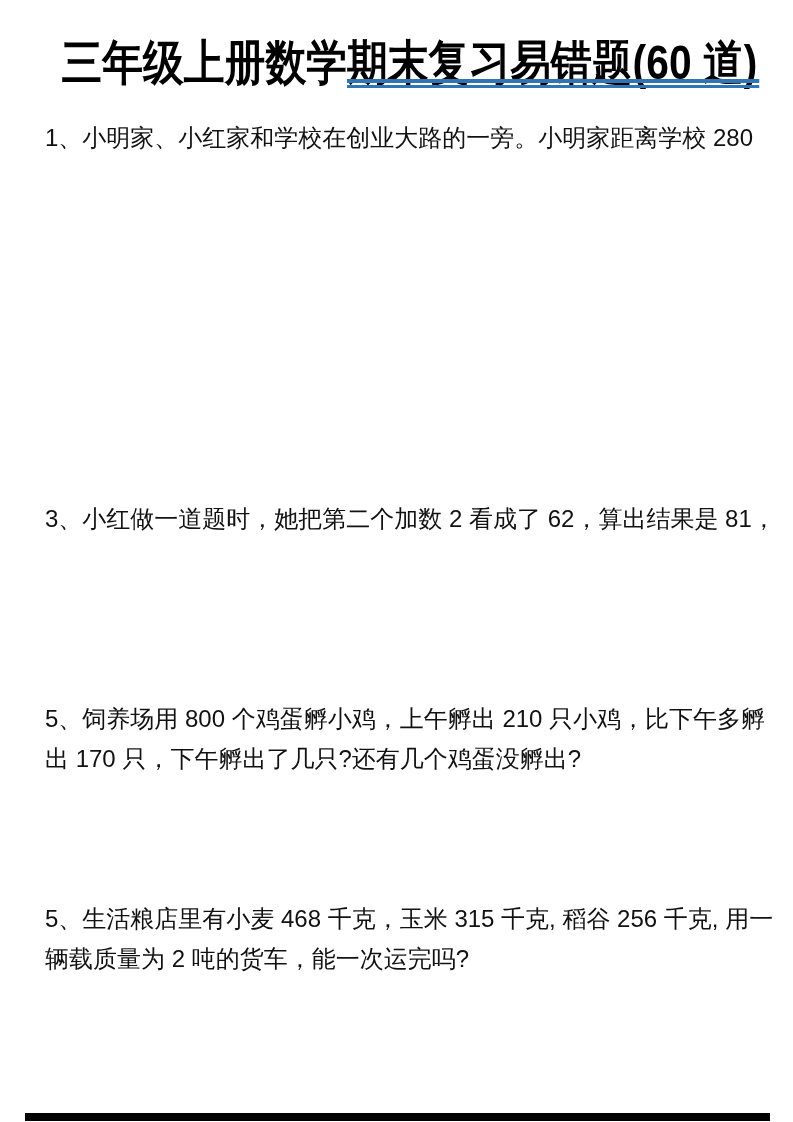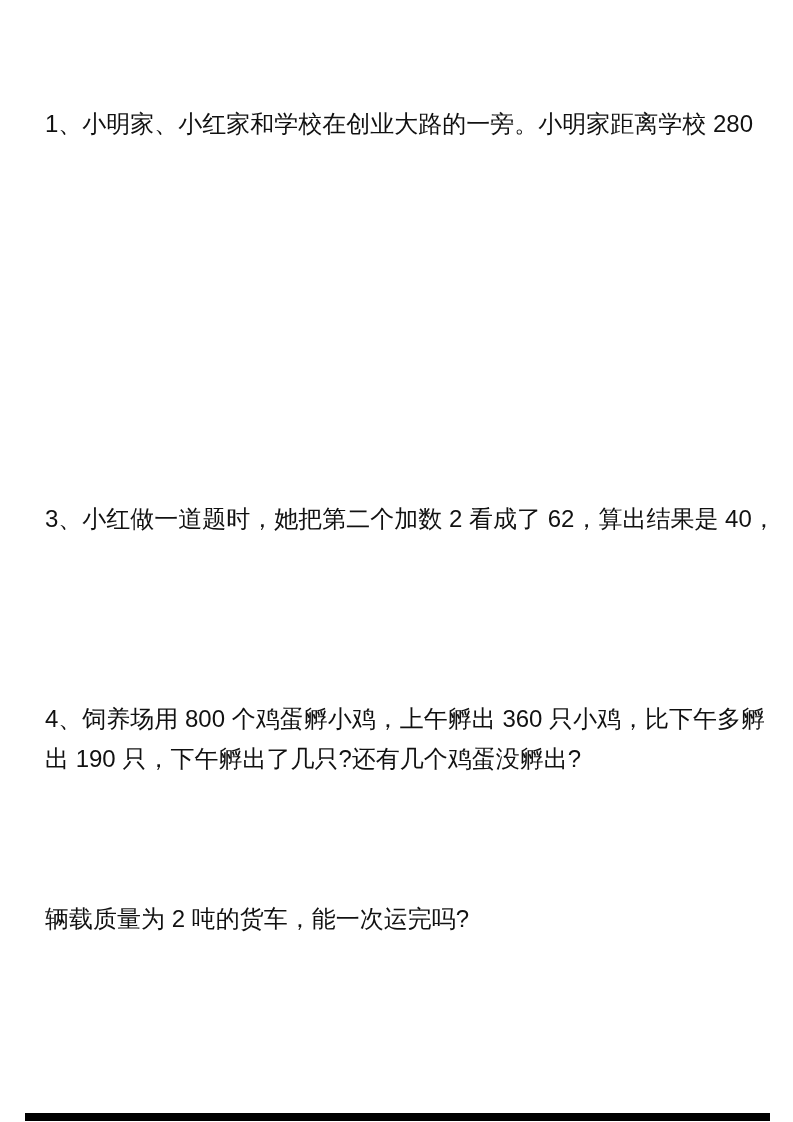--- a/index.html
+++ b/index.html
@@ -72,34 +72,38 @@
     width:745px;
     height:8px;
     background:var(--bar);
   }
 </style>
 </head>
 <body>
 
 <div class="page">
 
+  <div class="title">
+    <span class="title-inner"><span>三年级上册数学</span><span class="title-underlined">期末复习易错题(60 道)</span></span>
+  </div>
 
-  <div class="question" style="top:104px">
+  <div class="question" style="top:118px">
     <div class="qline">1、小明家、小红家和学校在创业大路的一旁。小明家距离学校 280</div>
   </div>
 
 
   <div class="question" style="top:499px">
-    <div class="qline">3、小红做一道题时，她把第二个加数 2 看成了 62，算出结果是 40，</div>
+    <div class="qline">3、小红做一道题时，她把第二个加数 2 看成了 62，算出结果是 81，</div>
   </div>
 
   <div class="question" style="top:699px">
-    <div class="qline">4、饲养场用 800 个鸡蛋孵小鸡，上午孵出 360 只小鸡，比下午多孵</div>
-    <div class="qline">出 190 只，下午孵出了几只?还有几个鸡蛋没孵出?</div>
+    <div class="qline">5、饲养场用 800 个鸡蛋孵小鸡，上午孵出 210 只小鸡，比下午多孵</div>
+    <div class="qline">出 170 只，下午孵出了几只?还有几个鸡蛋没孵出?</div>
   </div>
 
   <div class="question" style="top:899px">
+    <div class="qline">5、生活粮店里有小麦 468 千克，玉米 315 千克, 稻谷 256 千克, 用一</div>
     <div class="qline">辆载质量为 2 吨的货车，能一次运完吗?</div>
   </div>
 
   <div class="bottom-bar"></div>
 
 </div>
 
 </body></html>

